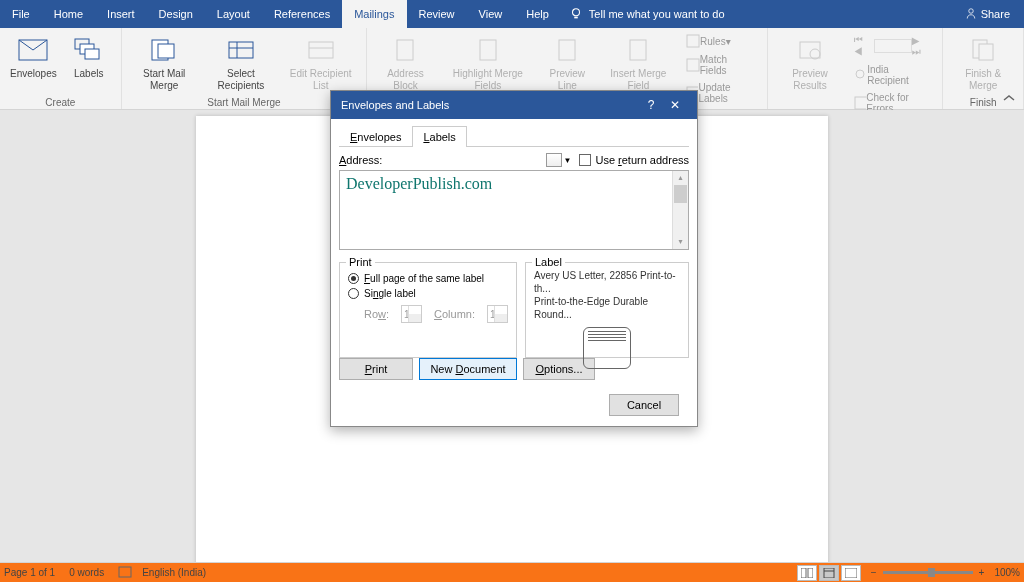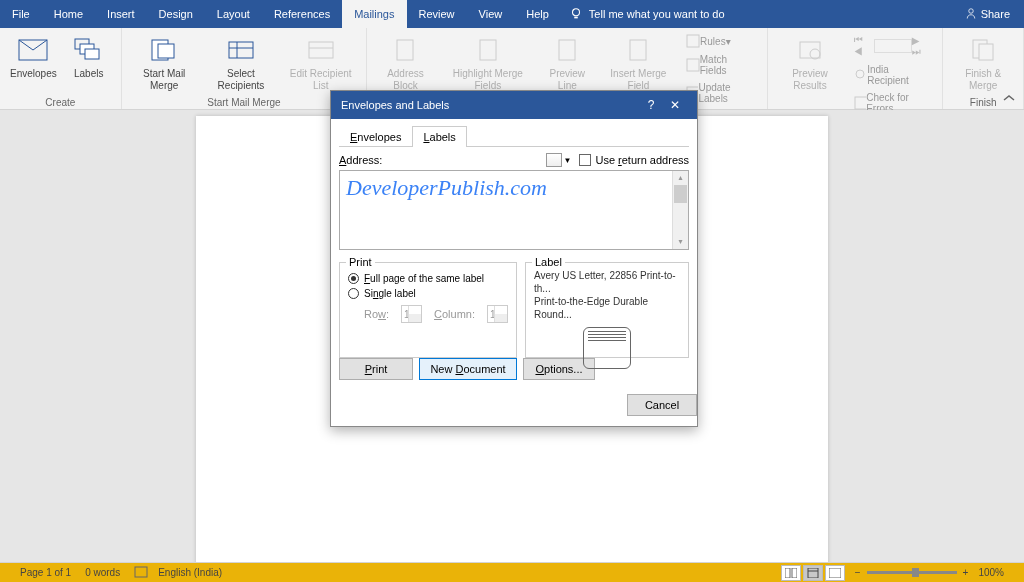--- a/index.html
+++ b/index.html
@@ -32,21 +32,21 @@
 .dlg-body{padding:6px 8px 10px}
 .dlg-tabs{display:flex;border-bottom:1px solid #ccc;margin-bottom:6px}
 .dlg-tab{padding:4px 10px;border:1px solid transparent;border-bottom:none;cursor:pointer;font-size:11px;position:relative;top:1px}
 .dlg-tab.active{border-color:#ccc;background:#fff}
 .addr-row{display:flex;align-items:center;font-size:11px;margin-bottom:3px}
 .addr-row .sp{flex:1}
 .addr-row .ab{width:16px;height:14px;border:1px solid #999;margin-right:2px;background:linear-gradient(#fff,#eee)}
 .addr-row .dd{font-size:8px;margin-right:8px}
 .chk{width:12px;height:12px;border:1px solid #666;margin-right:4px}
 .addr-box{border:1px solid #ababab;height:80px;position:relative;background:#fff;display:flex}
-.addr-ta{flex:1;padding:4px 6px;font-family:"Brush Script MT","Segoe Script",cursive;font-size:22px;color:#3b82f6;font-style:italic}
+.addr-ta{flex:1;padding:4px 6px;font-family:"Brush Script MT","Segoe Script",cursive;font-size:16px;color:#0f766e;}
 .addr-sb{width:16px;background:#f0f0f0;border-left:1px solid #ddd;position:relative}
 .addr-sb .up,.addr-sb .dn{height:14px;text-align:center;font-size:8px;color:#999;line-height:14px}
 .addr-sb .th{position:absolute;top:14px;left:1px;right:1px;height:18px;background:#cdcdcd}
 .pl-row{display:flex;gap:8px;margin-top:12px}
 .fs{border:1px solid #ccc;padding:6px 8px 10px;position:relative}
 .fs-leg{position:absolute;top:-7px;left:6px;background:#fff;padding:0 3px;font-size:11px}
 .fs.print{width:178px;height:96px}
 .fs.label{flex:1;height:96px}
 .radio-row{display:flex;align-items:center;gap:5px;font-size:10px;margin:4px 0}
 .radio{width:11px;height:11px;border:1px solid #333;border-radius:50%;display:flex;align-items:center;justify-content:center}
@@ -58,22 +58,22 @@
 .lbl-prev{width:48px;height:42px;border:1px solid #666;border-radius:6px;margin:6px auto 0;padding:3px 4px}
 .lbl-prev .ln{height:1px;background:#666;margin-bottom:2px}
 .note{font-size:11px;margin:12px 0 8px}
 .btn-row{display:flex;gap:6px;margin-bottom:4px}
 .btn{border:1px solid #adadad;background:#e1e1e1;padding:4px 0;font-size:11px;text-align:center;cursor:pointer}
 .btn.primary{border:1px solid #0078d7;background:#e5f1fb}
 .btn.w1{width:74px}
 .btn.w2{width:98px}
 .btn.w3{width:72px}
 .btn.w4{width:130px}
-.dlg-foot{display:flex;justify-content:flex-end;padding:0 0 10px}
-.statusbar{position:absolute;bottom:0;left:0;right:0;height:20px;background:#eab308;border-top:1px solid #d4d4d4;display:flex;align-items:center;padding:0 20px;font-size:10px;color:#444}
+.dlg-foot{display:flex;justify-content:flex-end;padding:0 18px 10px}
+.statusbar{position:absolute;bottom:0;left:0;right:0;height:20px;background:#f97316;border-top:1px solid #d4d4d4;display:flex;align-items:center;padding:0 4px;font-size:10px;color:#444}
 .statusbar .sp{flex:1}
 .st-ic{width:20px;height:16px;border:1px solid #bbb;margin-left:2px;display:flex;align-items:center;justify-content:center;background:#fff}
 .st-ic.active{background:#c8c8c8}
 .zoom-sl{width:90px;height:3px;background:#888;margin:0 6px;position:relative}
 .zoom-sl::after{content:"";position:absolute;left:50%;top:-3px;width:7px;height:9px;background:#888}
 .u{text-decoration:underline}
 </style>
 </head>
 <body>
 

